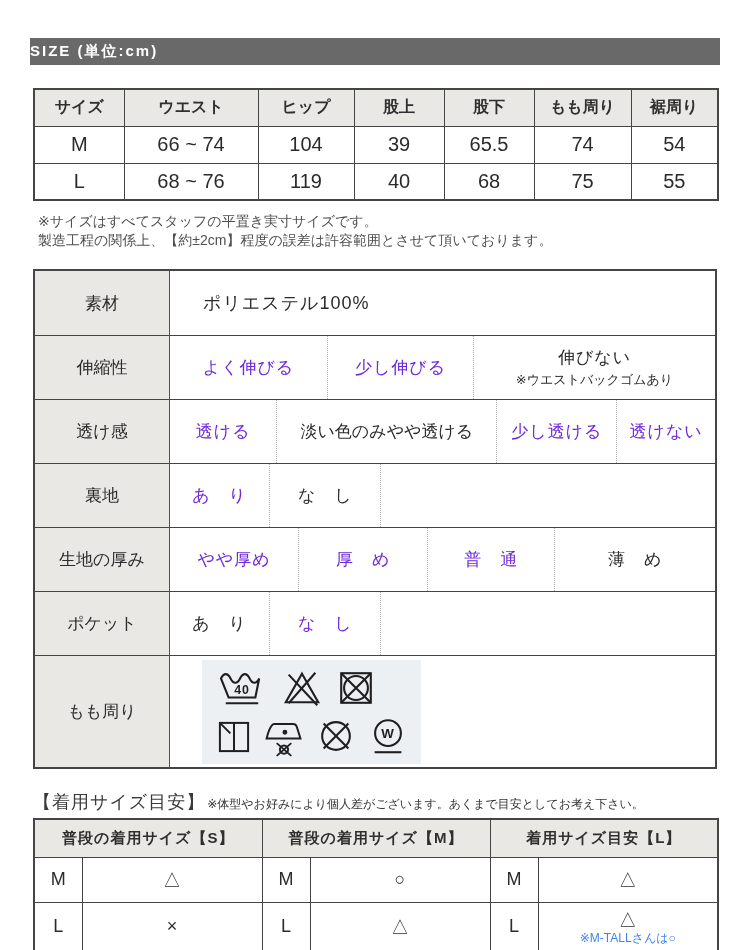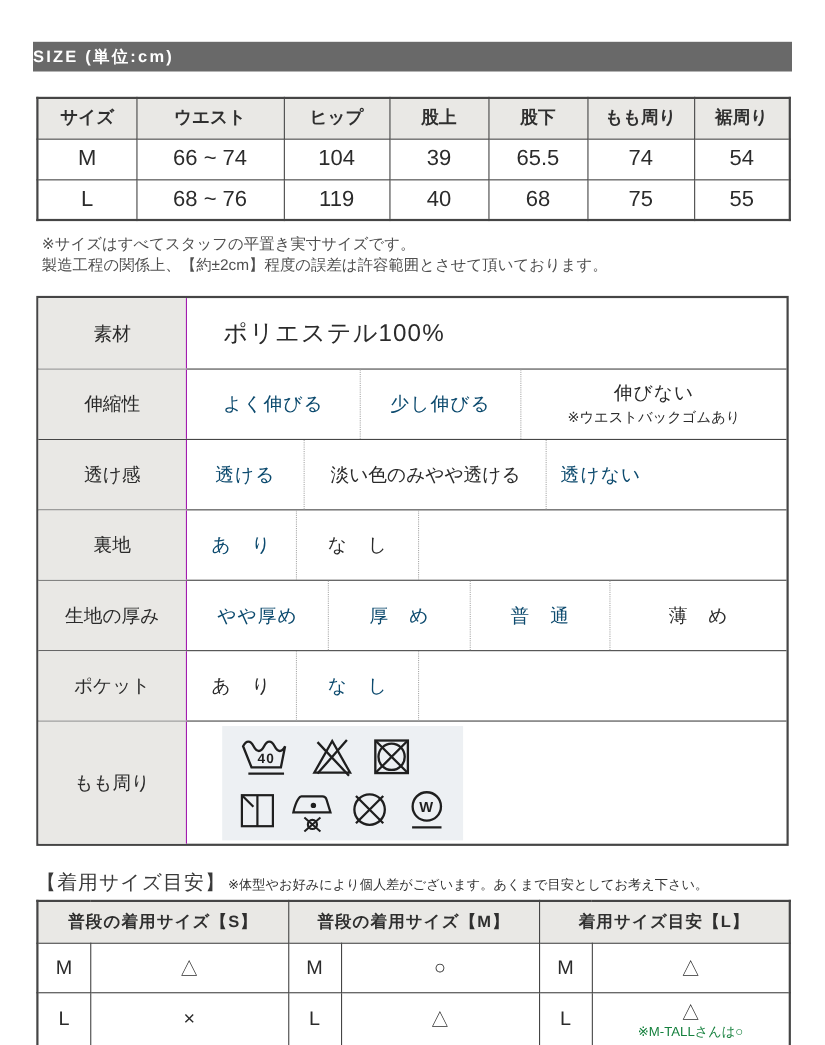--- a/index.html
+++ b/index.html
@@ -38,24 +38,24 @@
     width:135px; flex:0 0 135px; background:#e9e8e5; border-right:1px solid #a21caf;
     display:flex; align-items:center; justify-content:center;
     font-size:17px; font-weight:500; color:#2b2b2b;
   }
   .spec-cells{ flex:1; display:flex; }
   .spec-cell{
     display:flex; flex-direction:column; align-items:center; justify-content:center;
     font-size:17px; letter-spacing:1px; text-align:center;
   }
   .spec-cell + .spec-cell{ border-left:1px dotted #a9a9a9; }
-  .spec-cell.inactive{ color:#0c4a6e; }
+  .spec-cell.inactive{ color:#6d28d9; }
   .spec-cell.active{ color:#2b2b2b; font-weight:500; }
   .spec-cell .sub-note{ font-size:13px; letter-spacing:0; margin-top:2px; font-weight:400; }
-  .spec-cell.material{ align-items:flex-start; padding-left:33px; font-size:22px; }
+  .spec-cell.material{ align-items:flex-start; padding-left:33px; font-size:18px; }
   .care-cell{ justify-content:center; align-items:flex-start; padding-left:32px; }
   .care-box{
     background:#edf0f3; padding:7px 12px; display:flex; flex-direction:column; gap:2px;
   }
   .care-row{ display:flex; align-items:flex-end; gap:9px; }
   .care-row svg{ display:block; }
 
   
   .fit-heading{ margin:21px 0 0 33px; display:flex; align-items:baseline; }
   .fit-title{ font-size:18px; font-weight:500; color:#3a3a3a; letter-spacing:1px; }
@@ -65,21 +65,21 @@
     border:2px solid #454545; table-layout:fixed;
   }
   table.fit-table th, table.fit-table td{
     border:1px solid #454545; text-align:center; vertical-align:middle;
   }
   table.fit-table th{ background:#e9e8e5; height:38px; font-size:15px; font-weight:600; color:#2f2f2f; letter-spacing:1px; }
   table.fit-table td{ font-size:18px; color:#2b2b2b; }
   tr.fit-row-1 td{ height:45px; }
   tr.fit-row-2 td{ height:50px; }
   td.mark-cell{ font-size:23px; font-weight:300; }
-  .mark-note{ font-size:12px; font-weight:400; color:#15803d; line-height:13px; }
+  .mark-note{ font-size:12px; font-weight:400; color:#3b82f6; line-height:13px; }
 </style>
 </head>
 <body>
 
 <div class="page">
 
   <div class="title-bar">
     <span>SIZE (単位:cm)</span>
   </div>
 
@@ -150,20 +150,21 @@
           <span class="sub-note">※ウエストバックゴムあり</span>
         </div>
       </div>
     </div>
 
     <div class="spec-row">
       <div class="spec-label">透け感</div>
       <div class="spec-cells">
         <div class="spec-cell inactive" style="width:19.5%">透ける</div>
         <div class="spec-cell active" style="width:40.4%;letter-spacing:0">淡い色のみやや透ける</div>
+        <div class="spec-cell inactive" style="width:22.0%">少し透ける</div>
         <div class="spec-cell inactive" style="width:18.1%">透けない</div>
       </div>
     </div>
 
     <div class="spec-row">
       <div class="spec-label">裏地</div>
       <div class="spec-cells">
         <div class="spec-cell inactive" style="width:18.2%">あ　り</div>
         <div class="spec-cell active" style="width:20.4%">な　し</div>
         <div class="spec-cell" style="width:61.4%"></div>

